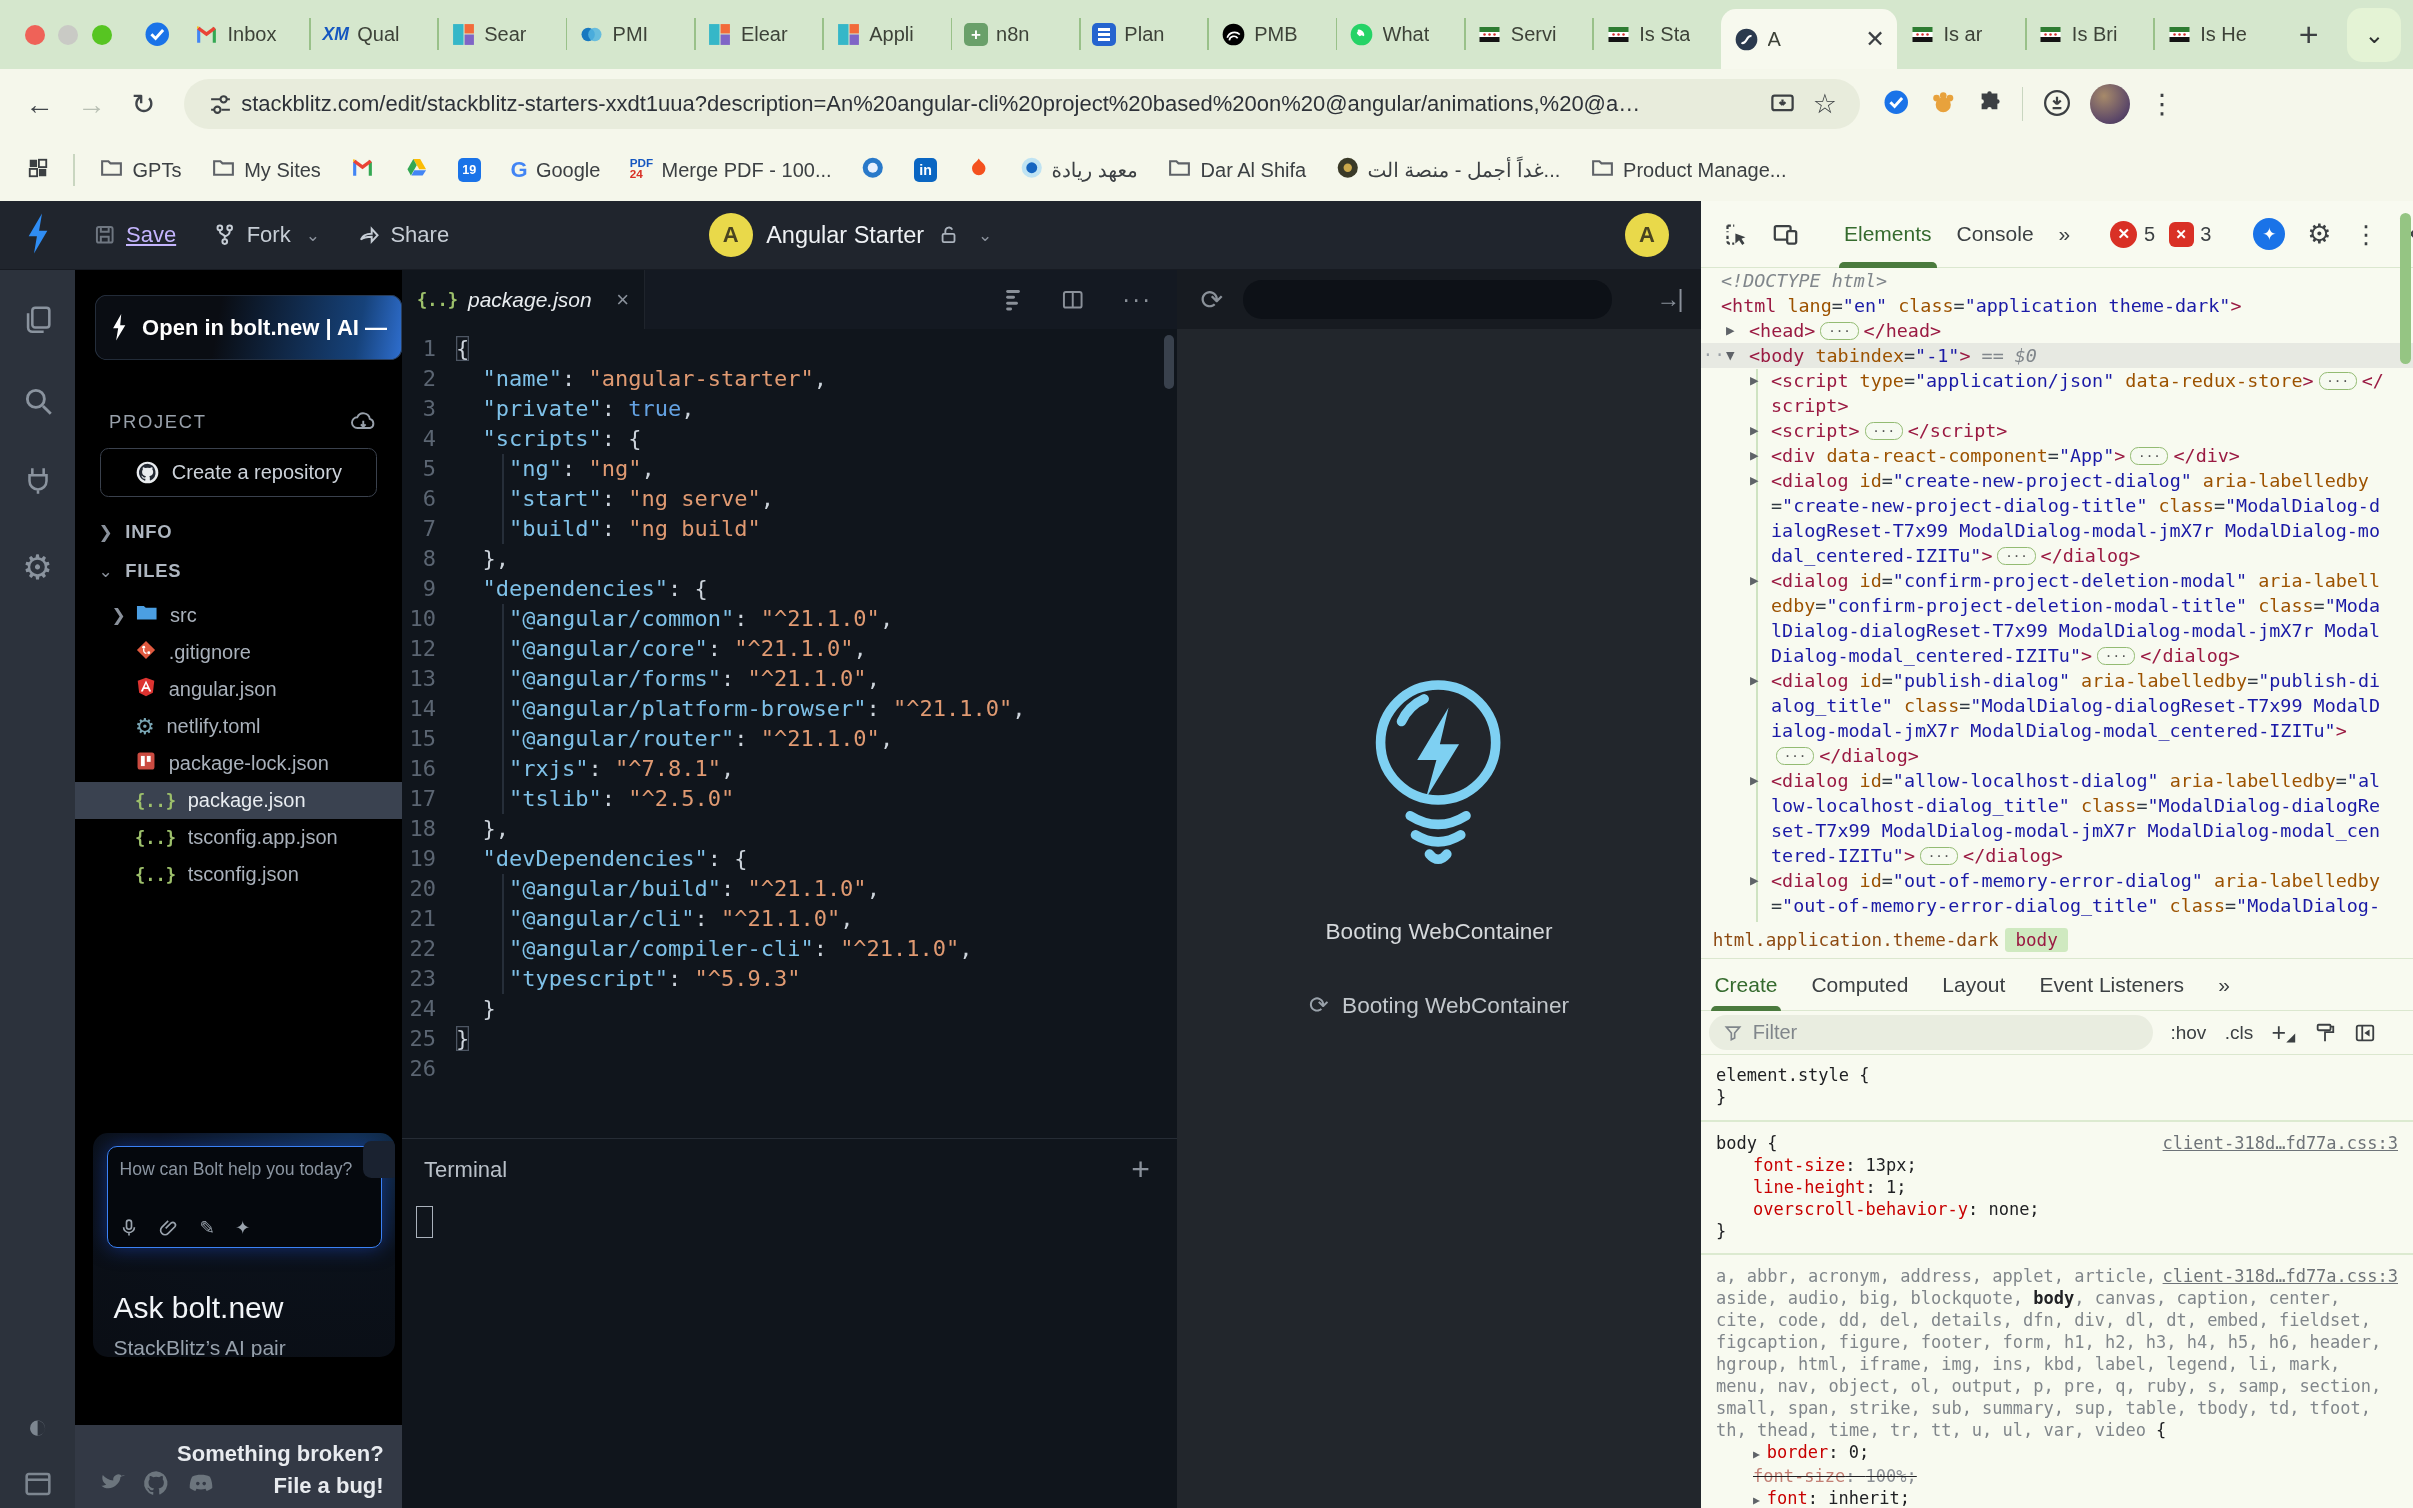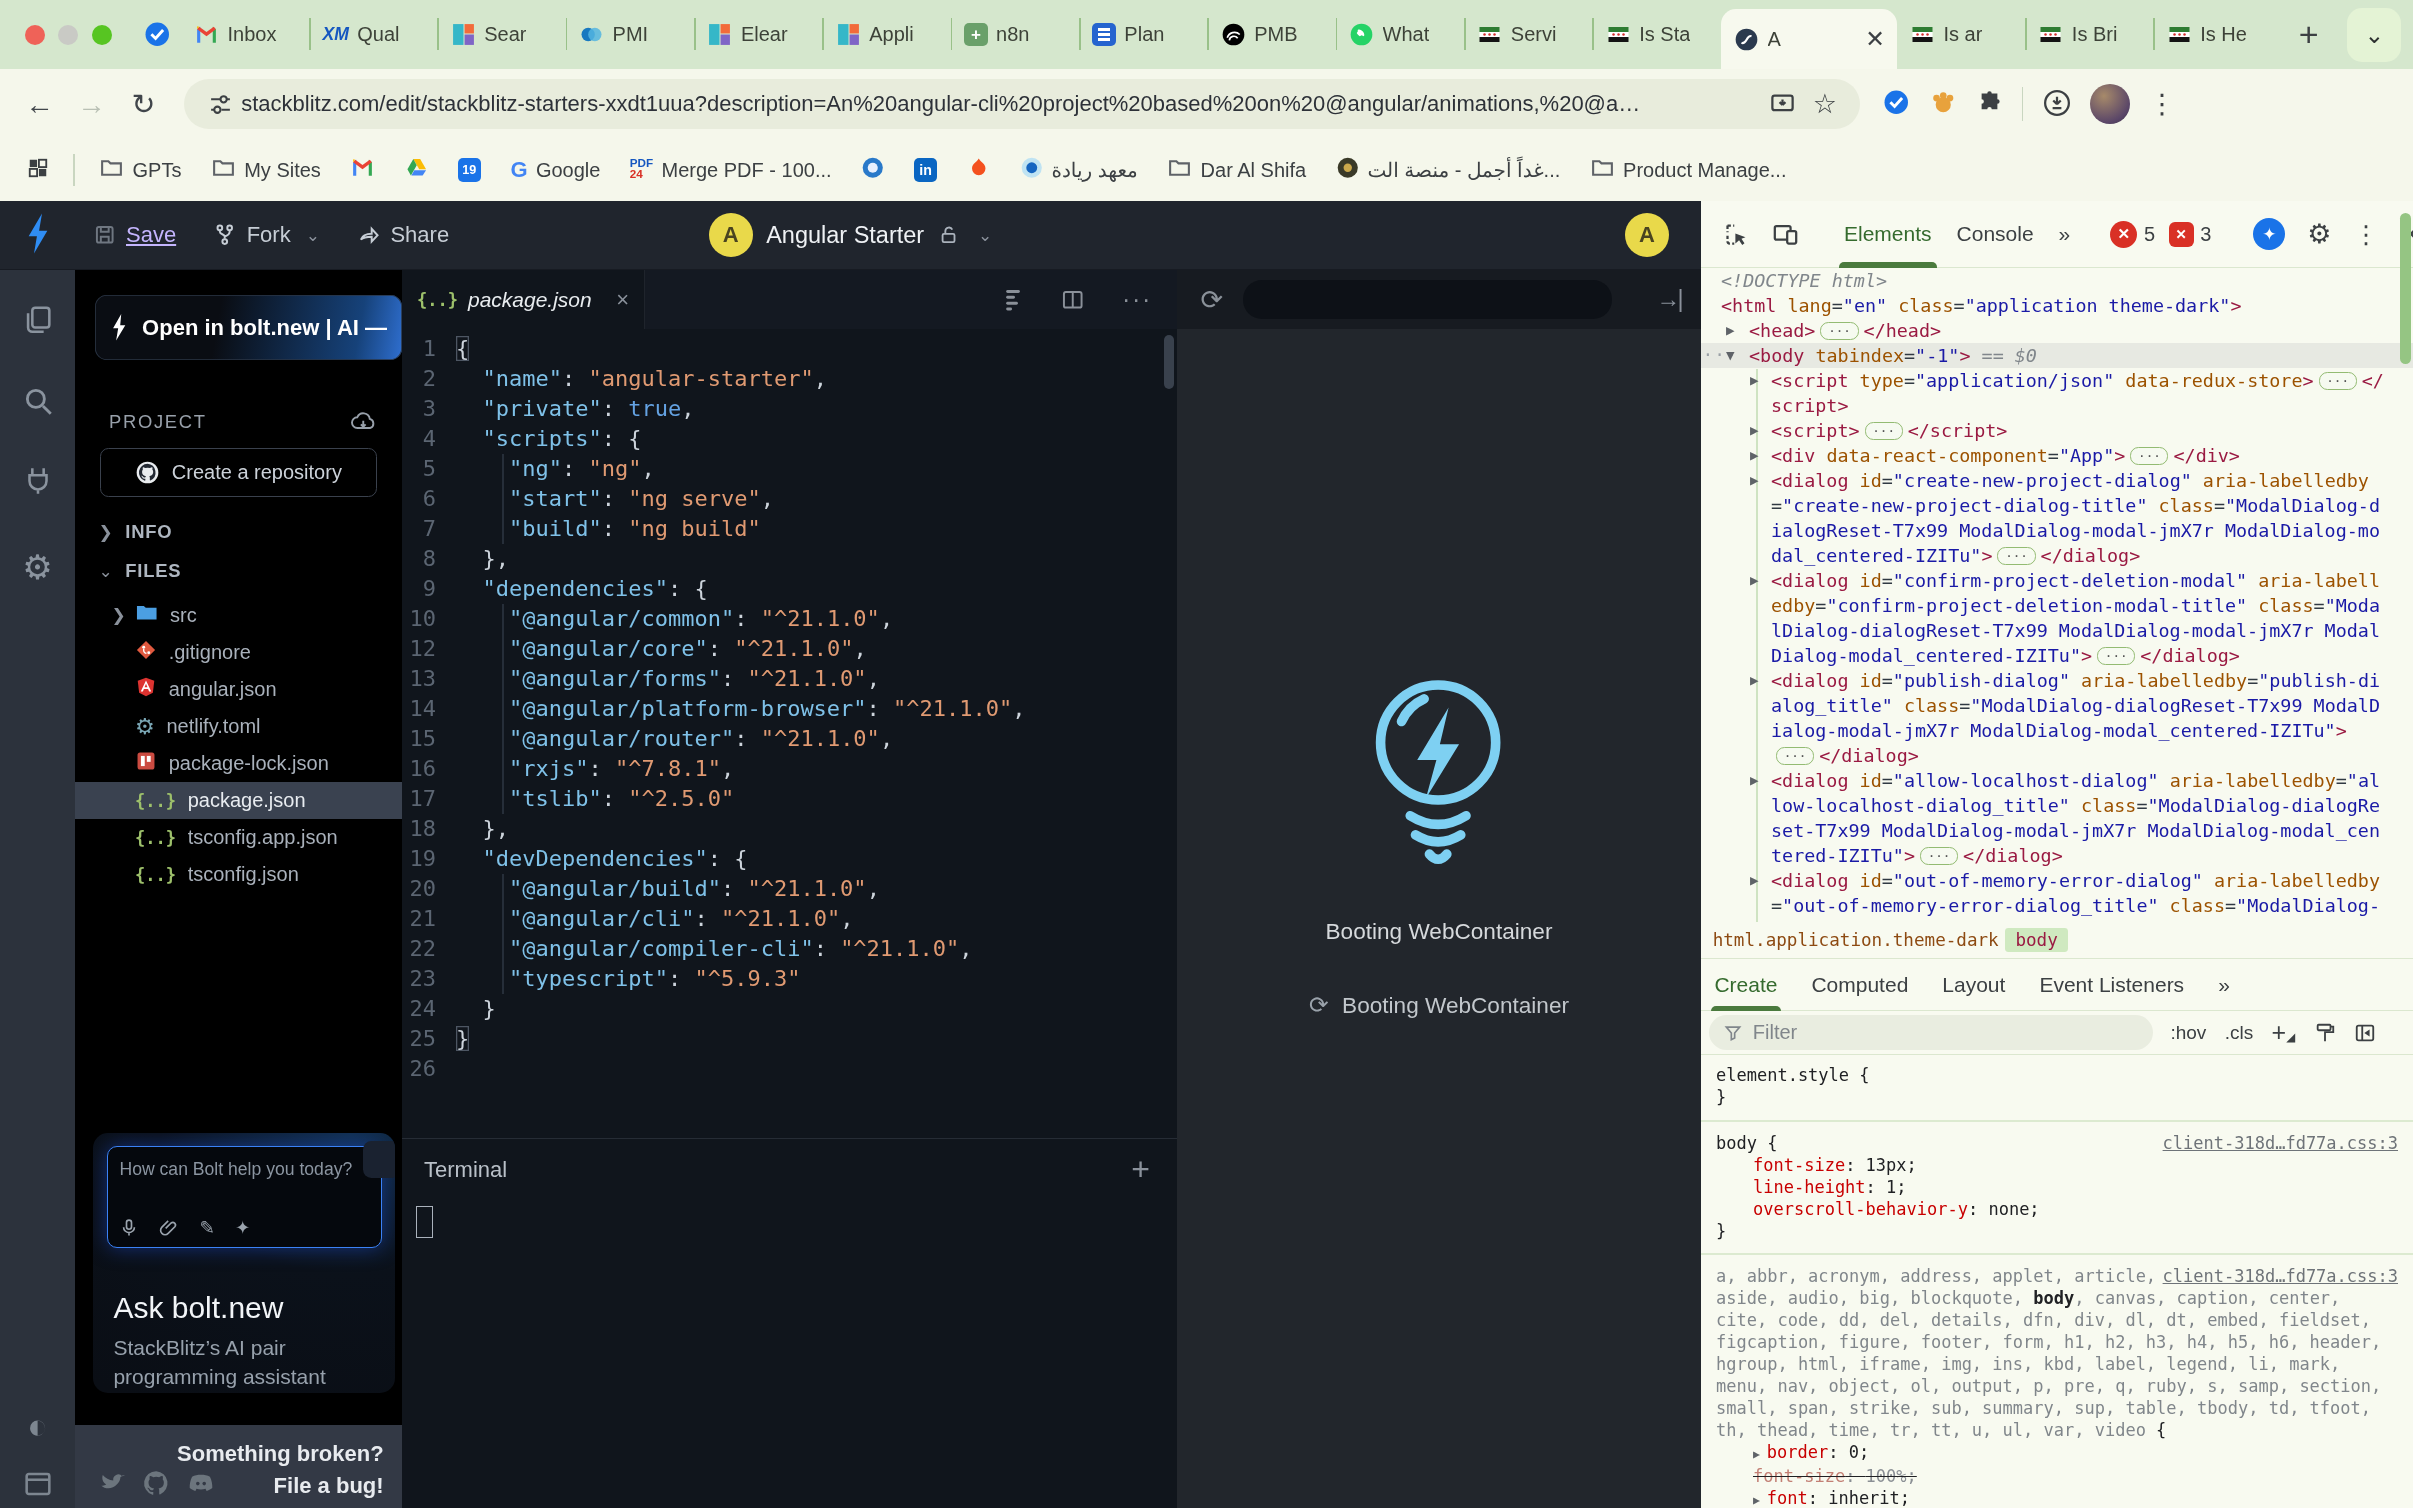--- a/index.html
+++ b/index.html
@@ -92,21 +92,21 @@
     color:#aeb6c0; font-size:18.4px; font-weight:bold; letter-spacing:0.8px; }
   .sec-row .schev { color:#8a919b; font-size:17px; font-weight:normal; }
   #file-tree { position:absolute; left:0; top:327px; width:327px; }
   .frow { display:flex; align-items:center; height:37px; gap:11.7px; padding-left:60px;
     color:#a9b1bb; font-size:20px; white-space:nowrap; }
   .frow.sel { background:#3a4250; color:#e8ecf0; }
   .frow .fchev { margin-left:-23.5px; width:11.7px; color:#8a919b; font-size:17px; }
   .braces { color:#9dc06b; font-family:"DejaVu Sans Mono", monospace; font-size:17px; font-weight:bold; }
 
   
-  #bolt-card { position:absolute; left:18.4px; top:863px; width:302px; height:260px; border-radius:15px;
+  #bolt-card { position:absolute; left:18.4px; top:863px; width:302px; height:224px; border-radius:15px;
     background:radial-gradient(140% 120% at 85% 0%, #123050 0%, #0b111a 45%, #0a0e15 100%);
     overflow:hidden; }
   #bolt-input { position:absolute; left:13.4px; top:13.4px; right:13.4px; height:102px; border-radius:10px;
     background:#05080d; border:1.7px solid #3b82f6; box-shadow:0 0 20px #1d4ed880; padding:11.7px; }
   #bolt-ph { color:#8b95a1; font-size:17.6px; }
   #bolt-ics { position:absolute; left:11.7px; bottom:8.4px; display:flex; gap:20px; align-items:center;
     color:#9aa3ad; font-size:18.4px; }
   #bolt-corner { position:absolute; right:-5px; top:8.4px; width:37px; height:37px; border-radius:8.4px;
     background:#1a2230; }
   #bolt-title { position:absolute; left:20px; top:158px; color:#f2f5f8; font-size:30px; }

